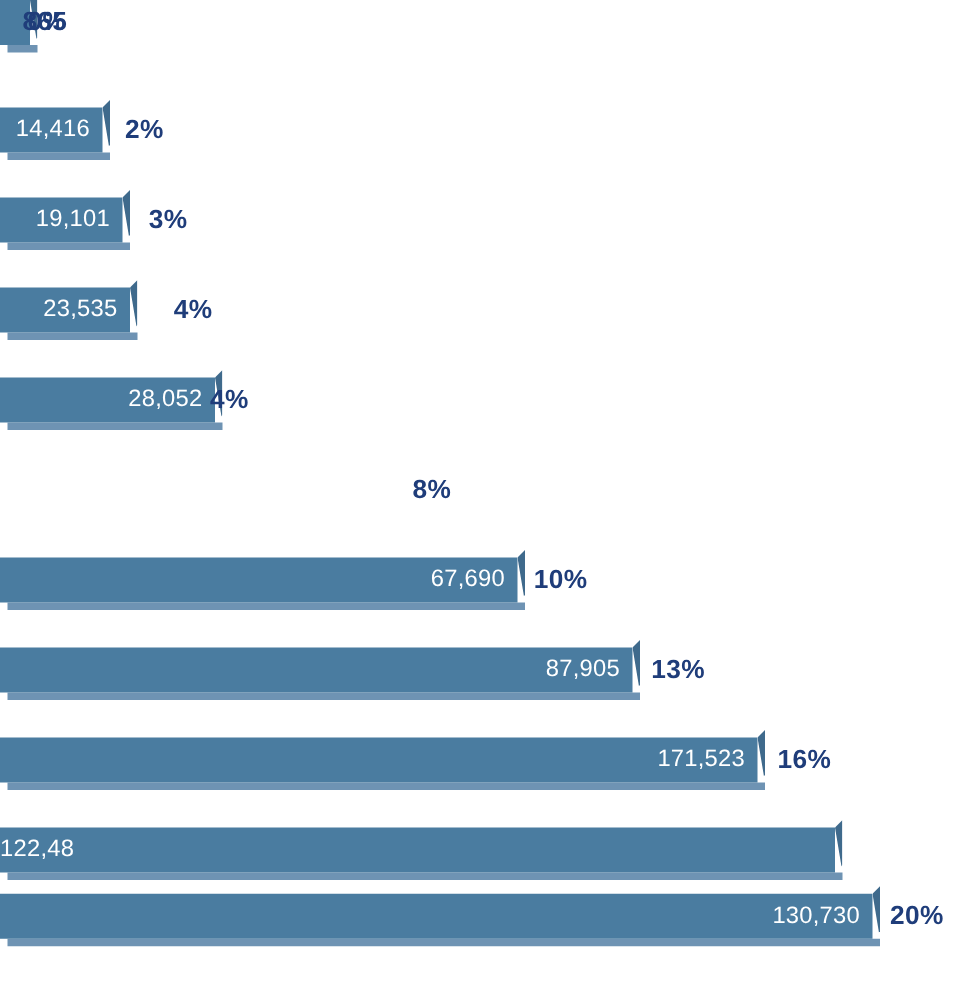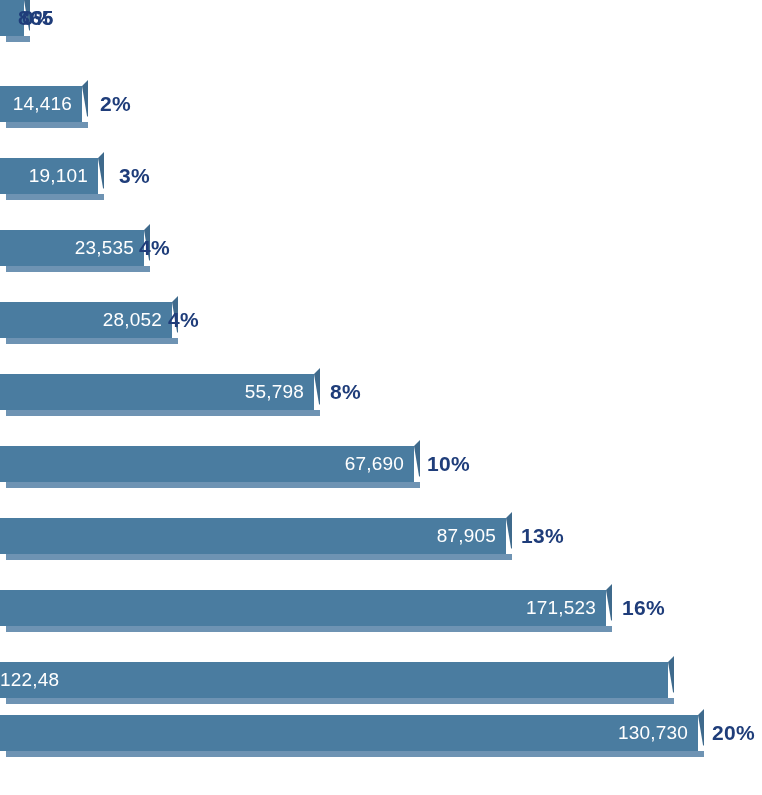--- a/index.html
+++ b/index.html
@@ -147,44 +147,38 @@
     <div class="bar-row" style="top: 158px; width: 762px;">
       <div class="bar-3d" style="width: 98px; border-radius: 19px;">
         <div class="bar-bottom" style="background: rgb(110, 147, 179);"></div>
         <div class="bar-side" style="background: transparent;"></div>
         <div class="bar-face" style="background: rgb(74, 124, 160);"></div>
         <div class="bar-value" style="color: rgb(255, 255, 255);">19,101</div>
       </div>
       <div class="bar-percent" style="left: 119px; color: rgb(31, 61, 122);">3%</div>
     </div>
     <div class="bar-row" style="top: 230px; width: 762px;">
-      <div class="bar-3d" style="width: 144px;">
+      <div class="bar-3d" style="width: 104px;">
         <div class="bar-bottom" style="background: rgb(110, 147, 179);"></div>
         <div class="bar-side" style="background: transparent;"></div>
         <div class="bar-face" style="background: rgb(74, 124, 160);"></div>
         <div class="bar-value" style="color: rgb(255, 255, 255);">23,535</div>
       </div>
       <div class="bar-percent" style="left: 139px; color: rgb(31, 61, 122);">4%</div>
     </div>
     <div class="bar-row" style="top: 302px; width: 762px;">
       <div class="bar-3d" style="width: 172px;">
         <div class="bar-bottom" style="background: rgb(110, 147, 179);"></div>
         <div class="bar-side" style="background: transparent;"></div>
         <div class="bar-face" style="background: rgb(74, 124, 160);"></div>
         <div class="bar-value" style="color: rgb(255, 255, 255);">28,052</div>
       </div>
       <div class="bar-percent" style="left: 168px; color: rgb(31, 61, 122);">4%</div>
     </div>
     <div class="bar-row" style="top: 374px; width: 762px;">
-      <div class="bar-3d" style="width: 314px;">
-        <div class="bar-bottom" style="background: rgb(110, 147, 179);"></div>
-        <div class="bar-side" style="background: transparent;"></div>
-        <div class="bar-face" style="background: rgb(74, 124, 160);"></div>
-        <div class="bar-value" style="color: rgb(255, 255, 255);">55,798</div>
-      </div>
       <div class="bar-percent" style="left: 330px; color: rgb(31, 61, 122);">8%</div>
     </div>
     <div class="bar-row" style="top: 446px; width: 762px;">
       <div class="bar-3d" style="width: 414px;">
         <div class="bar-bottom" style="background: rgb(110, 147, 179);"></div>
         <div class="bar-side" style="background: transparent;"></div>
         <div class="bar-face" style="background: rgb(74, 124, 160);"></div>
         <div class="bar-value" style="color: rgb(255, 255, 255);">67,690</div>
       </div>
       <div class="bar-percent" style="left: 427px; color: rgb(31, 61, 122);">10%</div>

